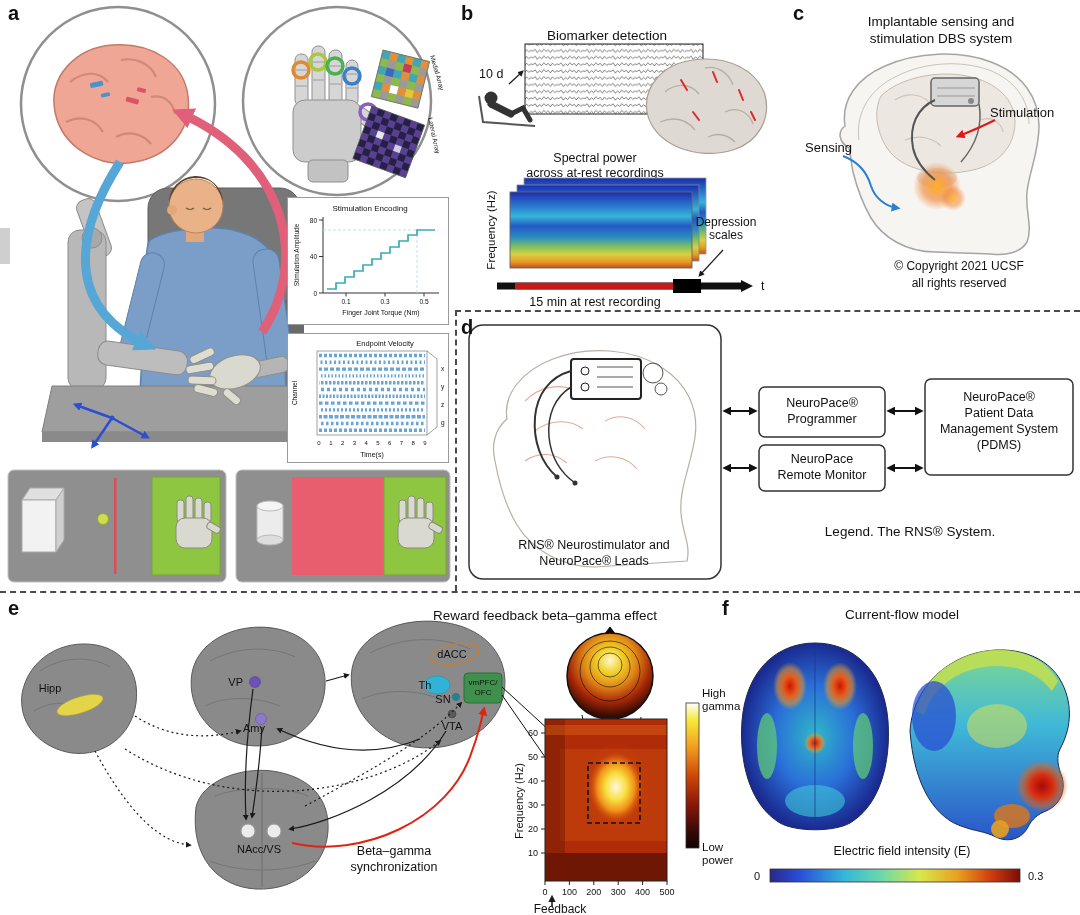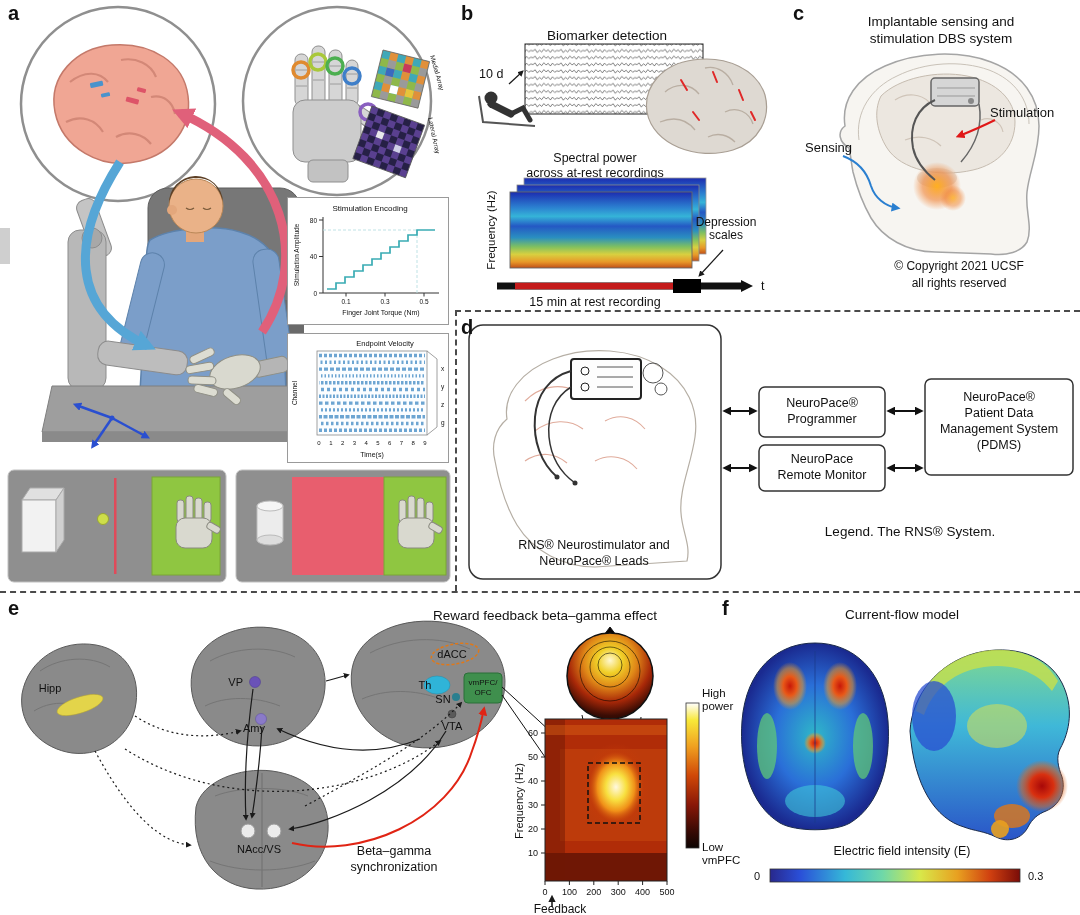--- a/index.html
+++ b/index.html
@@ -427,22 +427,22 @@
         <line x1="270" y1="157" x2="300" y2="157" marker-start="url(#mD)" marker-end="url(#mD)"></line>
         <line x1="434" y1="100" x2="466" y2="100" marker-start="url(#mD)" marker-end="url(#mD)"></line>
         <line x1="434" y1="157" x2="466" y2="157" marker-start="url(#mD)" marker-end="url(#mD)"></line>
       </g>
       <text x="455" y="225" font-size="13.5" text-anchor="middle">Legend. The RNS® System.</text>
     </svg>
   </div>
 
   <div class="panel" style="left:0; top:591px; width:755px; height:324px;">
     <div class="plabel" style="left:8px; top:6px;">e</div>
-    <div class="ov" style="left:702px; top:96px; width:50px; font-size:11.5px;">High power</div>
-    <div class="ov" style="left:702px; top:250px; width:50px; font-size:11.5px;">Low vmPFC</div>
+    <div class="ov" style="left:702px; top:96px; width:50px; font-size:11.5px;">High gamma</div>
+    <div class="ov" style="left:702px; top:250px; width:50px; font-size:11.5px;">Low power</div>
     <svg width="755" height="324" viewBox="0 0 755 324">
       <defs>
         <radialGradient id="topoGrad" cx="0.5" cy="0.32" r="0.8">
           <stop offset="0" stop-color="#fff8d0"></stop>
             <stop offset="0.18" stop-color="#f0d028"></stop>
           <stop offset="0.38" stop-color="#e08818"></stop>
             <stop offset="0.6" stop-color="#a82808"></stop>
           <stop offset="0.8" stop-color="#3a0c04"></stop>
             <stop offset="1" stop-color="#0a0404"></stop>
         </radialGradient>

